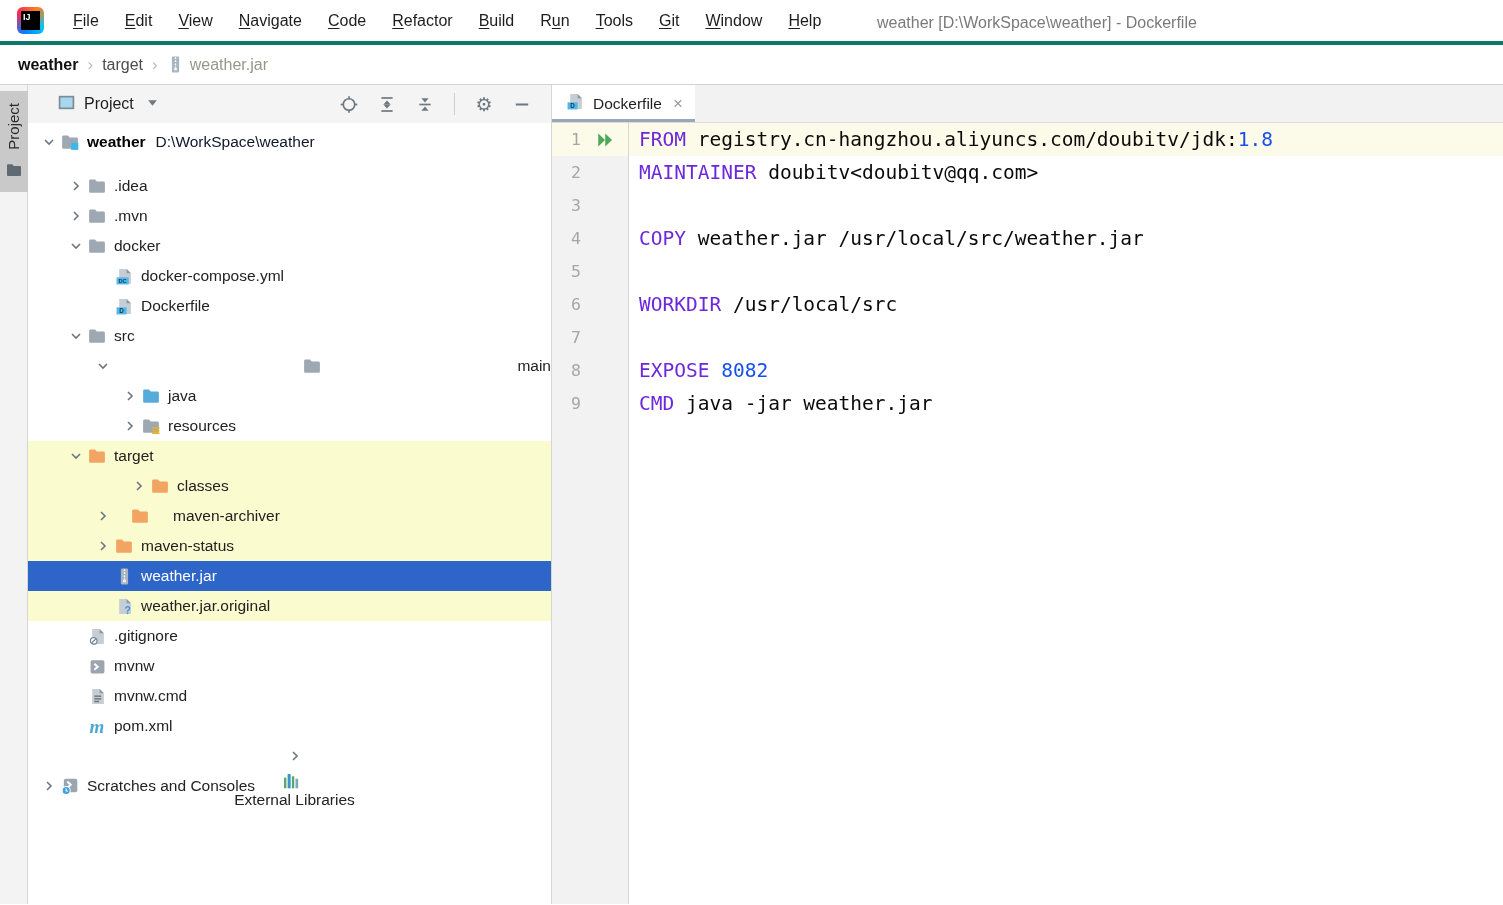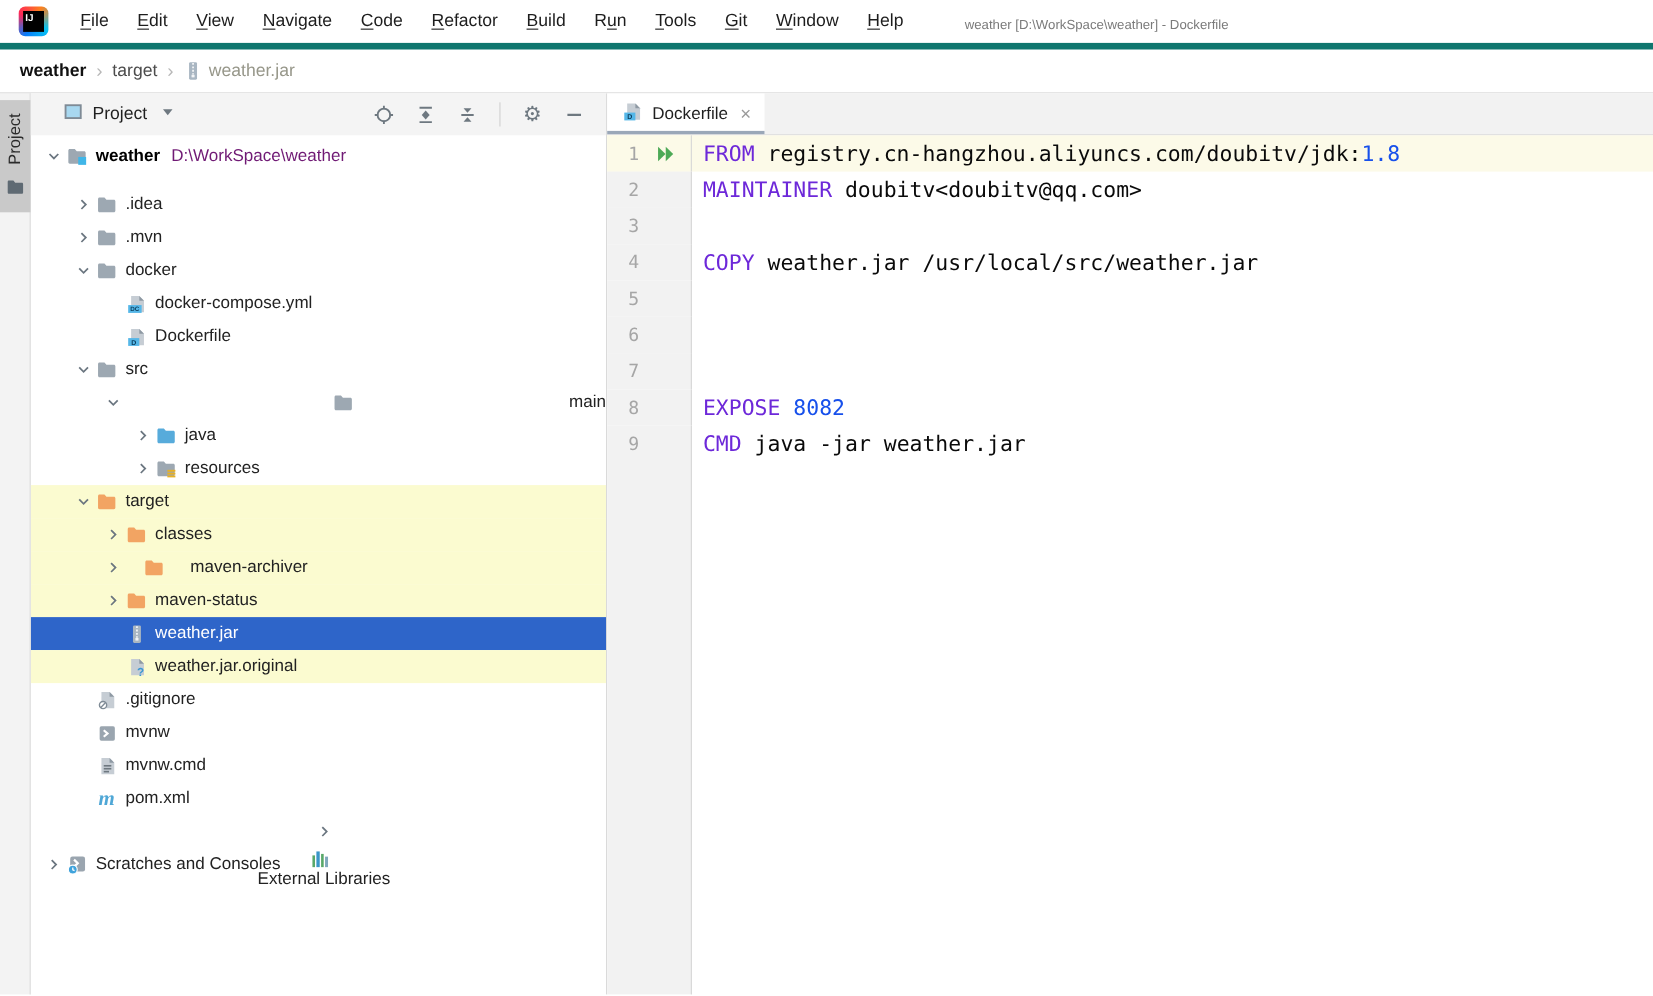--- a/index.html
+++ b/index.html
@@ -4,29 +4,29 @@
 <style>
   * { box-sizing: border-box; }
   html,body { margin:0; padding:0; }
   body {
     width:1503px; height:905px; overflow:hidden;
     font-family:"Liberation Sans", sans-serif;
     background:#ffffff; color:#1f1f1f;
     -webkit-font-smoothing:antialiased;
   }
   
-  .titlebar { height:45px; display:flex; align-items:center; border-bottom:6px solid #0f766e; position:relative; background:#fff; }
+  .titlebar { height:45px; display:flex; align-items:center; border-bottom:4px solid #0f766e; position:relative; background:#fff; }
   .logo { width:27px; height:27px; margin:0 16px 0 17px; border-radius:6px; position:relative; flex:none;
           background:conic-gradient(from 210deg,#087cfa,#fe2857,#fc801d,#07c3f2,#087cfa); }
   .logo-inner { position:absolute; inset:4px; background:#000; color:#fff; font-size:9px; font-weight:bold;
           display:flex; align-items:flex-start; justify-content:flex-start; padding:1px 0 0 2px; letter-spacing:0px; }
   .menus { display:flex; }
   .menu-item { padding:0 13px; font-size:16px; color:#1d1d1d; cursor:default; line-height:44px; }
   .menu-item u { text-underline-offset:2px; }
-  .win-title { position:absolute; left:877px; top:0; line-height:45px; font-size:12px; color:#7a7a7a; white-space:nowrap; }
+  .win-title { position:absolute; left:877px; top:0; line-height:45px; font-size:16px; color:#7a7a7a; white-space:nowrap; }
 
   
   .navbar { height:40px; display:flex; align-items:center; border-bottom:1px solid #d4d4d4; padding-left:18px; font-size:16px; background:#fff; }
   .nav-item { color:#4c4c4c; display:flex; align-items:center; }
   .nav-item.bold { font-weight:bold; color:#111; }
   .nav-item.muted { color:#97978a; }
   .nav-sep { color:#b8b8b8; margin:0 9px; font-size:17px; }
   .nav-icon { margin-right:6px; display:flex; }
 
   
@@ -48,21 +48,21 @@
 
   .tree { flex:1; padding-top:4px; font-size:15.5px; color:#222; overflow:hidden; }
   .tree-row { height:30px; display:flex; align-items:center; cursor:default; white-space:nowrap; }
   .tree-row.excluded { background:#fbfbd0; }
   .tree-row.selected { background:#2e65c9; }
   .tree-row.selected .t-label { color:#fff; }
   .chev { width:22px; height:30px; display:flex; align-items:center; justify-content:center; flex:none; }
   .t-icon { width:20px; height:20px; display:flex; align-items:center; justify-content:center; flex:none; margin-right:7px; }
   .t-label { color:#222; }
   .t-label.bold { font-weight:bold; color:#000; }
-  .t-sub { color:#701a75; margin-left:10px; }
+  .t-sub { color:#0f172a; margin-left:10px; }
 
   
   .editor { flex:1; min-width:0; display:flex; flex-direction:column; background:#fff; }
   .tabbar { height:38px; flex:none; background:#f2f2f2; border-bottom:1px solid #dcdcdc; display:flex; }
   .tab { background:#fff; display:flex; align-items:center; padding:0 12px 0 15px; position:relative; cursor:default; }
   .tab::after { content:""; position:absolute; left:0; right:0; bottom:0; height:3px; background:#9aa7b8; }
   .tab-label { font-size:15.5px; color:#1f1f1f; margin:0 11px 0 9px; }
   .tab-close { color:#9a9a9a; font-size:17px; line-height:1; }
 
   .code { flex:1; display:flex; flex-direction:column; font-family:"DejaVu Sans Mono", monospace; font-size:19.5px; }
@@ -321,21 +321,21 @@
               <polyline points="4,6 8,10 12,6" fill="none" stroke="#6b7680" stroke-width="1.6"></polyline>
             </svg>
           </span>
           <span class="t-icon">
             <svg width="18" height="18" viewBox="0 0 16 16">
               <path d="M1 3.4c0-.7.5-1.2 1.2-1.2h4l1.6 1.9h6c.7 0 1.2.5 1.2 1.2v7.6c0 .7-.5 1.2-1.2 1.2H2.2c-.7 0-1.2-.5-1.2-1.2z" fill="#f2a463"></path>
             </svg>
           </span>
           <span class="t-label">target</span>
         </div>
-        <div class="tree-row excluded" style="padding-left: 64px;">
+        <div class="tree-row excluded" style="padding-left: 100px;">
           <span class="chev">
             <svg width="16" height="16" viewBox="0 0 16 16">
               <polyline points="6,4 10,8 6,12" fill="none" stroke="#6b7680" stroke-width="1.6"></polyline>
             </svg>
           </span>
           <span class="t-icon">
             <svg width="18" height="18" viewBox="0 0 16 16">
               <path d="M1 3.4c0-.7.5-1.2 1.2-1.2h4l1.6 1.9h6c.7 0 1.2.5 1.2 1.2v7.6c0 .7-.5 1.2-1.2 1.2H2.2c-.7 0-1.2-.5-1.2-1.2z" fill="#f2a463"></path>
             </svg>
           </span>
@@ -515,20 +515,21 @@
         <div class="code-row">
           <div class="gutter">
             <span class="gnum">5</span>
           </div>
           <div class="line-text"></div>
         </div>
         <div class="code-row">
           <div class="gutter">
             <span class="gnum">6</span>
           </div>
+          <div class="line-text"><span class="tok-k">WORKDIR</span><span class="tok-p"> /usr/local/src</span></div>
         </div>
         <div class="code-row">
           <div class="gutter">
             <span class="gnum">7</span>
           </div>
           <div class="line-text"></div>
         </div>
         <div class="code-row">
           <div class="gutter">
             <span class="gnum">8</span>

